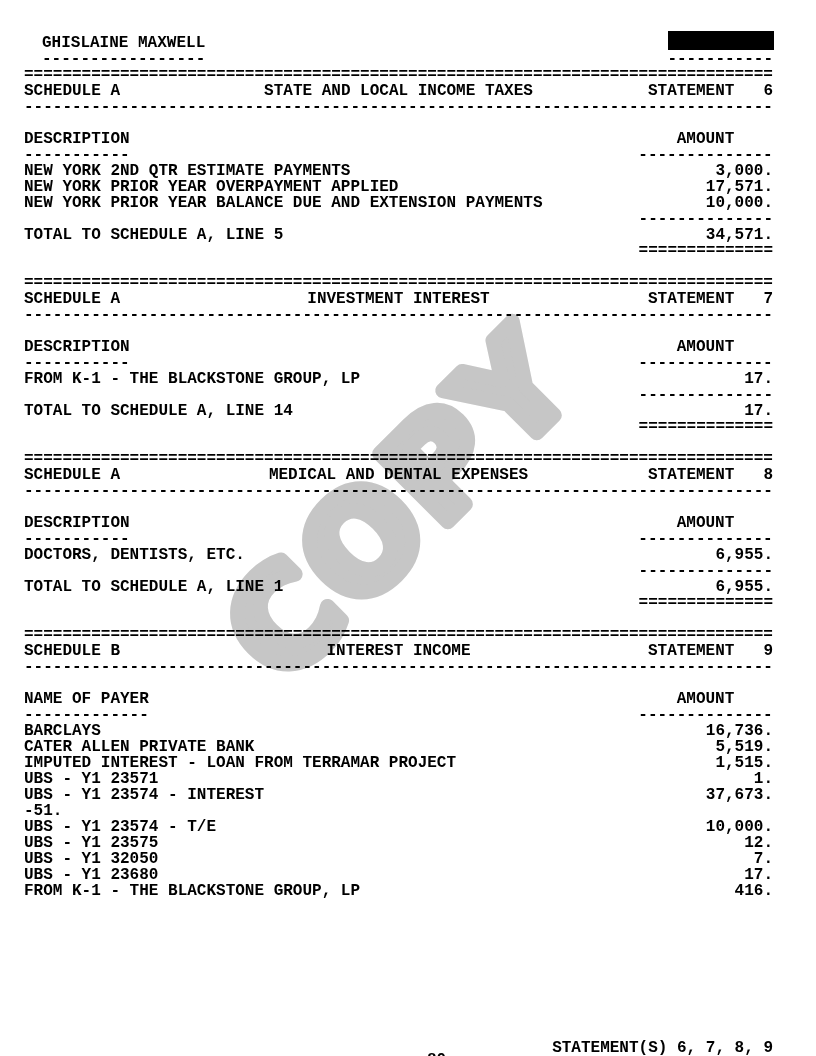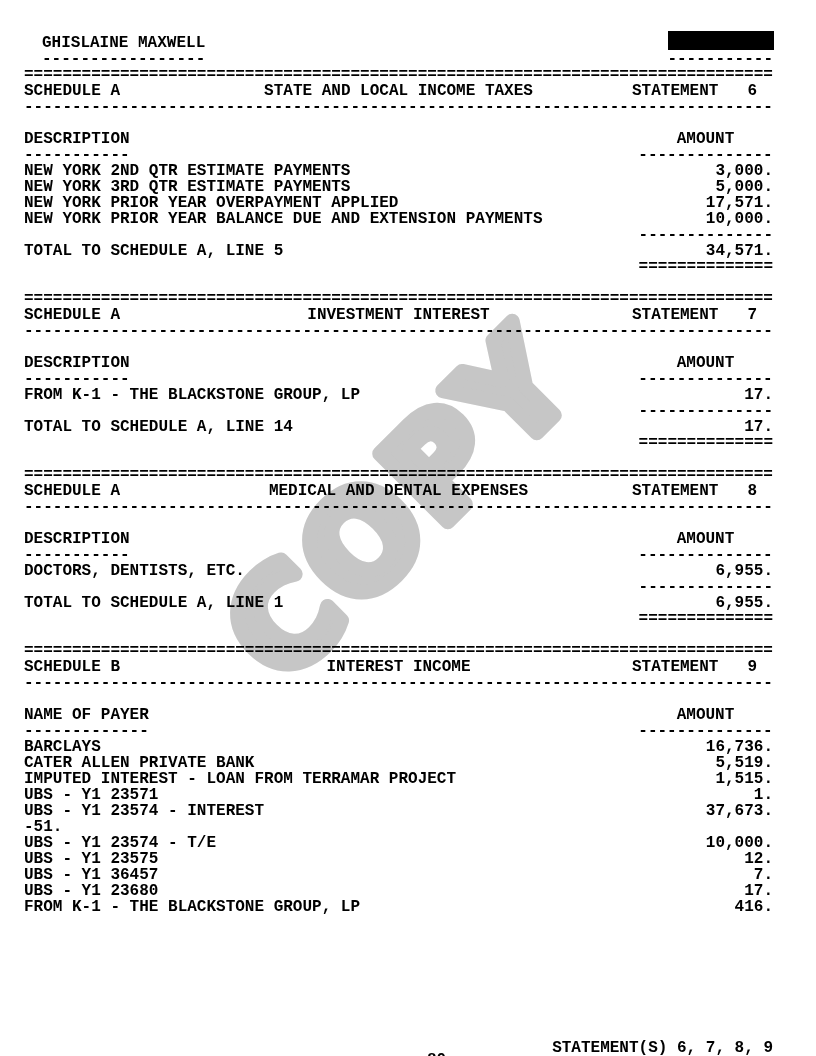--- a/index.html
+++ b/index.html
@@ -9,21 +9,21 @@
     font-weight:700;font-size:16px;line-height:16px;color:#000;
   }
   .watermark-svg{position:absolute;left:0;top:0;width:816px;height:1056px;z-index:0;pointer-events:none;}
   .content{position:absolute;left:24px;top:35px;width:749px;z-index:1;}
   .row{display:flex;justify-content:space-between;height:16px;line-height:16px;white-space:pre;overflow:hidden;align-items:flex-end;}
   .row.gap{height:16px;}
   .rule-full{display:block;height:16px;line-height:16px;white-space:pre;overflow:hidden;}
   .indent{margin-left:18px;}
   .header-row{position:relative;}
   .hcenter{position:absolute;left:0;right:0;text-align:center;}
-  .hright{position:absolute;right:16px;top:0;width:125px;display:flex;justify-content:space-between;}
+  .hright{position:absolute;right:0;top:0;width:125px;display:flex;justify-content:space-between;}
   .amount-col{width:135px;text-align:center;margin-left:12px;}
   .rright{justify-content:flex-end;}
   section{margin:0;}
   .redaction{position:absolute;left:668px;top:31px;width:106px;height:19px;background:#000;z-index:2;}
   .footer{position:absolute;left:24px;top:1008px;width:749px;height:16px;line-height:16px;z-index:1;white-space:pre;}
   .footer .pageno{position:absolute;left:403px;margin-top:28px;}
   .footer .fstat{position:absolute;right:0;}
 </style>
 </head>
 <body>
@@ -66,24 +66,20 @@
       </div>
       <div class="row">
         <span>-----------</span>
         <span class="amount-col">--------------</span>
       </div>
       <div class="row">
         <span>NEW YORK 2ND QTR ESTIMATE PAYMENTS</span>
         <span>3,000.</span>
       </div>
       <div class="row">
-        <span>NEW YORK 3RD QTR ESTIMATE PAYMENTS</span>
-        <span>5,000.</span>
-      </div>
-      <div class="row">
         <span>NEW YORK PRIOR YEAR OVERPAYMENT APPLIED</span>
         <span>17,571.</span>
       </div>
       <div class="row">
         <span>NEW YORK PRIOR YEAR BALANCE DUE AND EXTENSION PAYMENTS</span>
         <span>10,000.</span>
       </div>
       <div class="row rright">
         <span>--------------</span>
       </div>
@@ -219,21 +215,21 @@
       </div>
       <div class="row">
         <span>UBS - Y1 23574 - T/E</span>
         <span>10,000.</span>
       </div>
       <div class="row">
         <span>UBS - Y1 23575</span>
         <span>12.</span>
       </div>
       <div class="row">
-        <span>UBS - Y1 36457</span>
+        <span>UBS - Y1 32050</span>
         <span>7.</span>
       </div>
       <div class="row">
         <span>UBS - Y1 23680</span>
         <span>17.</span>
       </div>
       <div class="row">
         <span>FROM K-1 - THE BLACKSTONE GROUP, LP</span>
         <span>416.</span>
       </div>

